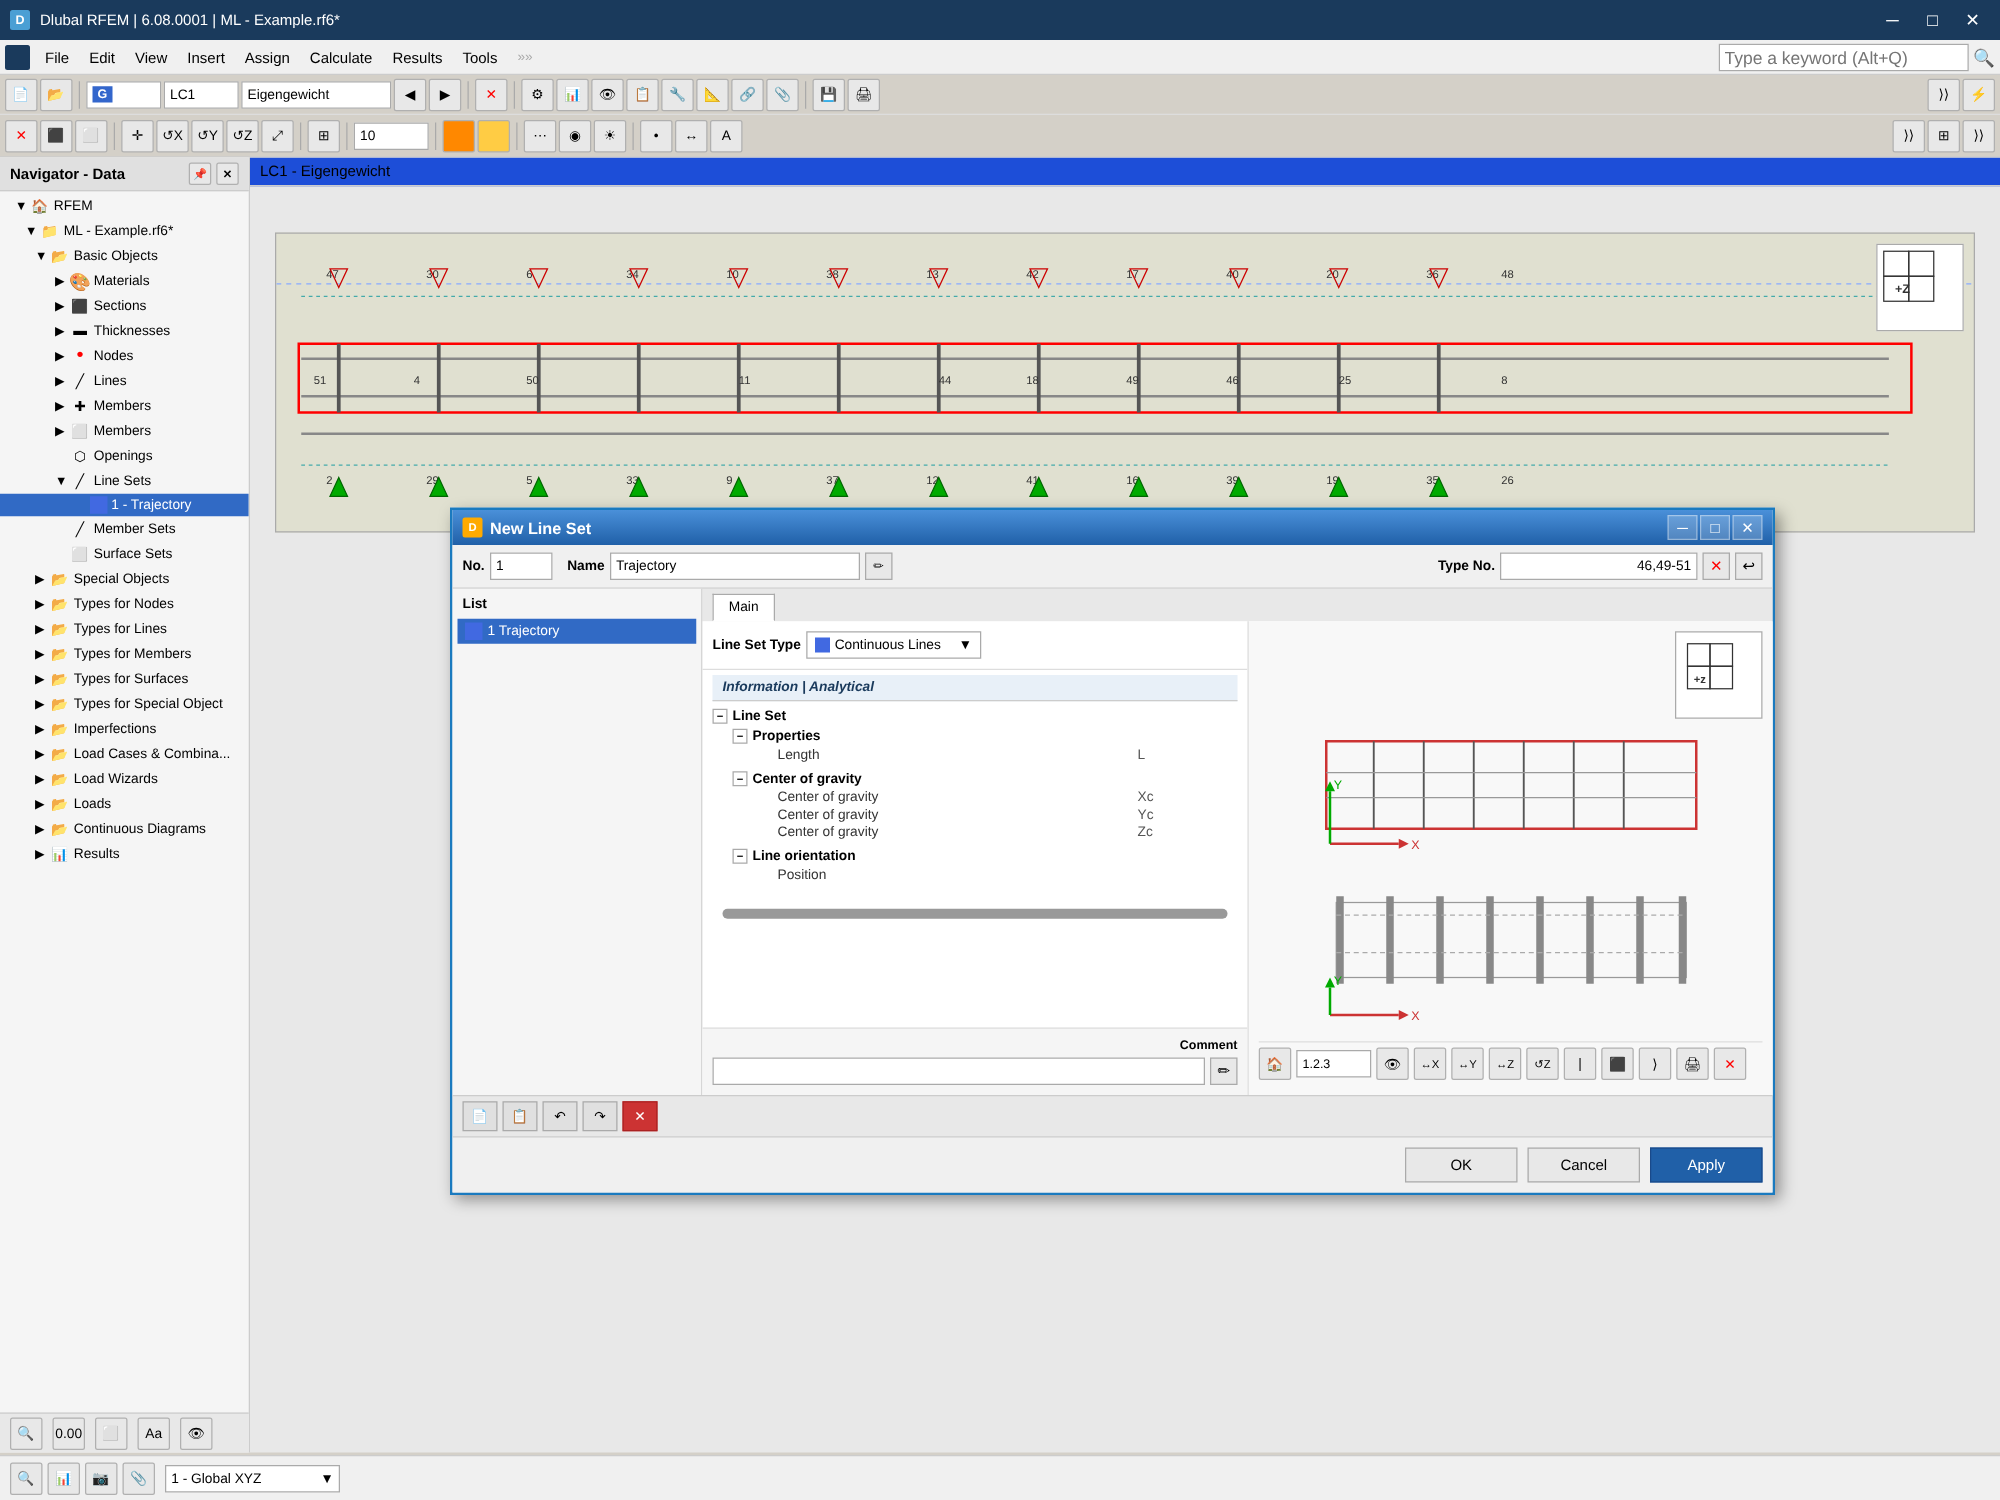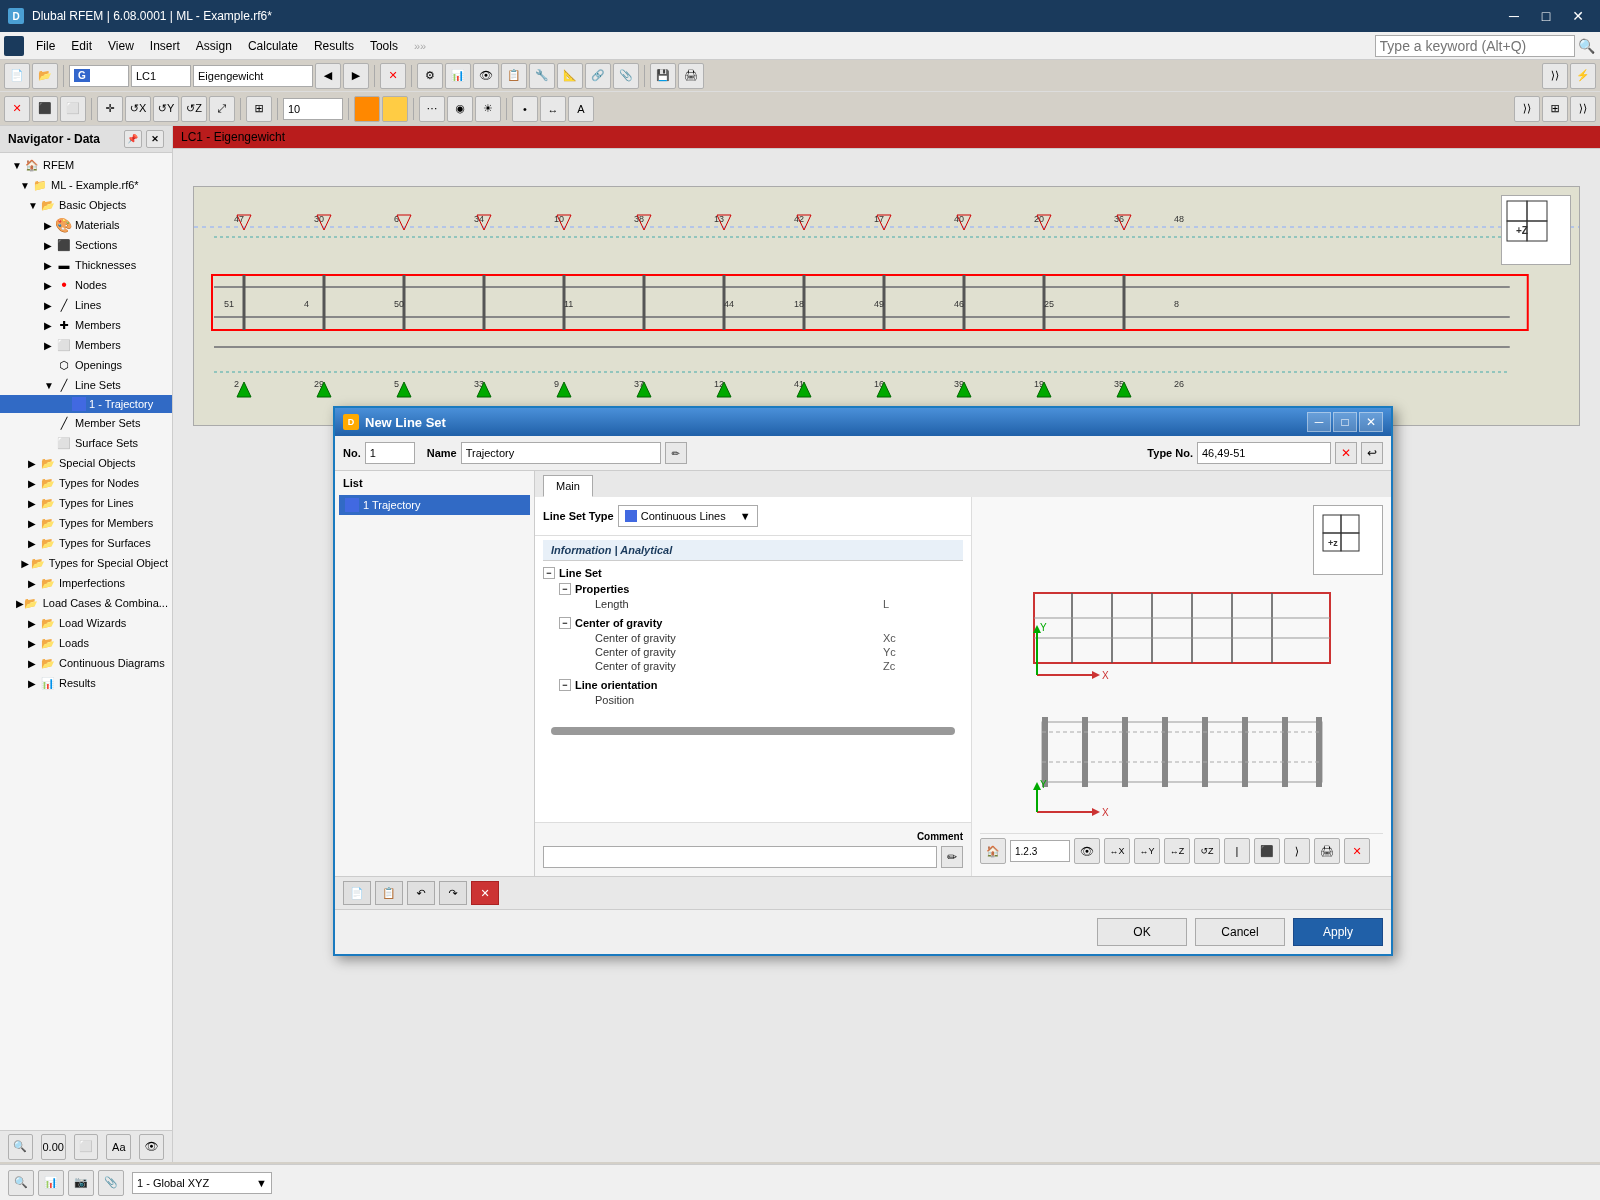--- a/index.html
+++ b/index.html
@@ -21,33 +21,33 @@
     .toolbar-row { display: flex; align-items: center; padding: 2px 4px; height: 34px; border-bottom: 1px solid #ddd; gap: 2px; }
     .tb-btn { width: 26px; height: 26px; background: #e8e8e8; border: 1px solid #b0b0b0; display: flex; align-items: center; justify-content: center; cursor: pointer; font-size: 11px; border-radius: 2px; }
     .tb-sep { width: 1px; height: 22px; background: #aaa; margin: 0 3px; }
     .tb-dropdown { display: flex; align-items: center; background: white; border: 1px solid #aaa; height: 22px; padding: 0 4px; font-size: 11px; gap: 4px; min-width: 60px; }
     .lc-label { background: #3366cc; color: white; padding: 1px 4px; font-size: 10px; font-weight: bold; }
 
     
     .main-layout { display: flex; height: calc(1200px - 32px - 28px - 68px - 36px); }
 
     
-    .navigator { width: 173px; background: #f5f5f5; border-right: 1px solid #ccc; display: flex; flex-direction: column; }
+    .navigator { width: 200px; background: #f5f5f5; border-right: 1px solid #ccc; display: flex; flex-direction: column; }
     .navigator-header { background: #e0e0e0; padding: 4px 8px; font-weight: bold; font-size: 12px; border-bottom: 1px solid #ccc; display: flex; justify-content: space-between; align-items: center; }
     .nav-tree { flex: 1; overflow-y: auto; padding: 2px 0; }
     .nav-item { display: flex; align-items: center; padding: 2px 4px; cursor: pointer; font-size: 11px; white-space: nowrap; }
     .nav-item.selected { background: #316AC5; color: white; }
     .nav-indent { display: inline-block; }
     .nav-arrow { display: inline-block; width: 12px; font-size: 10px; }
     .nav-icon { width: 16px; height: 16px; margin-right: 3px; display: inline-flex; align-items: center; justify-content: center; flex-shrink: 0; }
     .nav-label { font-size: 11px; }
 
     
     .canvas-area { flex: 1; background: #e8e8e8; position: relative; overflow: hidden; }
-    .canvas-title { padding: 4px 8px; font-size: 12px; background: #b91c1c; border-bottom: 1px solid #ccc; }
+    .canvas-title { padding: 4px 8px; font-size: 12px; background: #1d4ed8; border-bottom: 1px solid #ccc; }
 
     
     .bottom-bar { height: 36px; background: #f0f0f0; border-top: 1px solid #ccc; display: flex; align-items: center; padding: 0 8px; gap: 8px; }
     .bottom-icons { display: flex; gap: 4px; align-items: center; }
     .bottom-dropdown { display: flex; align-items: center; background: white; border: 1px solid #aaa; height: 22px; padding: 0 4px; font-size: 11px; min-width: 140px; }
 
     
     .dialog { position: absolute; top: 40px; left: 160px; width: 1060px; background: #f0f0f0; border: 2px solid #1a7abf; box-shadow: 4px 4px 12px rgba(0,0,0,0.4); display: flex; flex-direction: column; }
     .dialog-title-bar { background: linear-gradient(to bottom, #4a90d9, #2060a8); color: white; height: 28px; display: flex; align-items: center; justify-content: space-between; padding: 0 8px; }
     .dialog-title-left { display: flex; align-items: center; gap: 6px; font-size: 13px; font-weight: bold; }
@@ -68,21 +68,21 @@
     
     .form-panel { flex: 1; padding: 0; display: flex; flex-direction: column; }
 
     
     .header-fields { display: flex; align-items: center; padding: 6px 8px; gap: 12px; background: #f0f0f0; border-bottom: 1px solid #ccc; }
     .field-group { display: flex; align-items: center; gap: 4px; }
     .field-label { font-size: 11px; font-weight: bold; }
     .field-input { border: 1px solid #aaa; height: 22px; padding: 0 4px; font-size: 11px; background: white; }
     .field-input.no-label { width: 50px; }
     .field-input.name-input { width: 200px; }
-    .field-input.lines-input { width: 134px; }
+    .field-input.lines-input { width: 158px; text-align: right; }
     .edit-btn { width: 22px; height: 22px; background: #e8e8e8; border: 1px solid #aaa; display: flex; align-items: center; justify-content: center; cursor: pointer; font-size: 10px; }
     .icon-btn { width: 22px; height: 22px; background: #e8e8e8; border: 1px solid #aaa; display: flex; align-items: center; justify-content: center; cursor: pointer; font-size: 12px; }
 
     
     .tab-bar { display: flex; padding: 4px 8px 0; background: #e8e8e8; }
     .tab { padding: 4px 12px; background: #d0d0d0; border: 1px solid #aaa; border-bottom: none; cursor: pointer; font-size: 11px; }
     .tab.active { background: white; border-bottom: 1px solid white; }
 
     
     .content-area { display: flex; flex: 1; background: white; }

